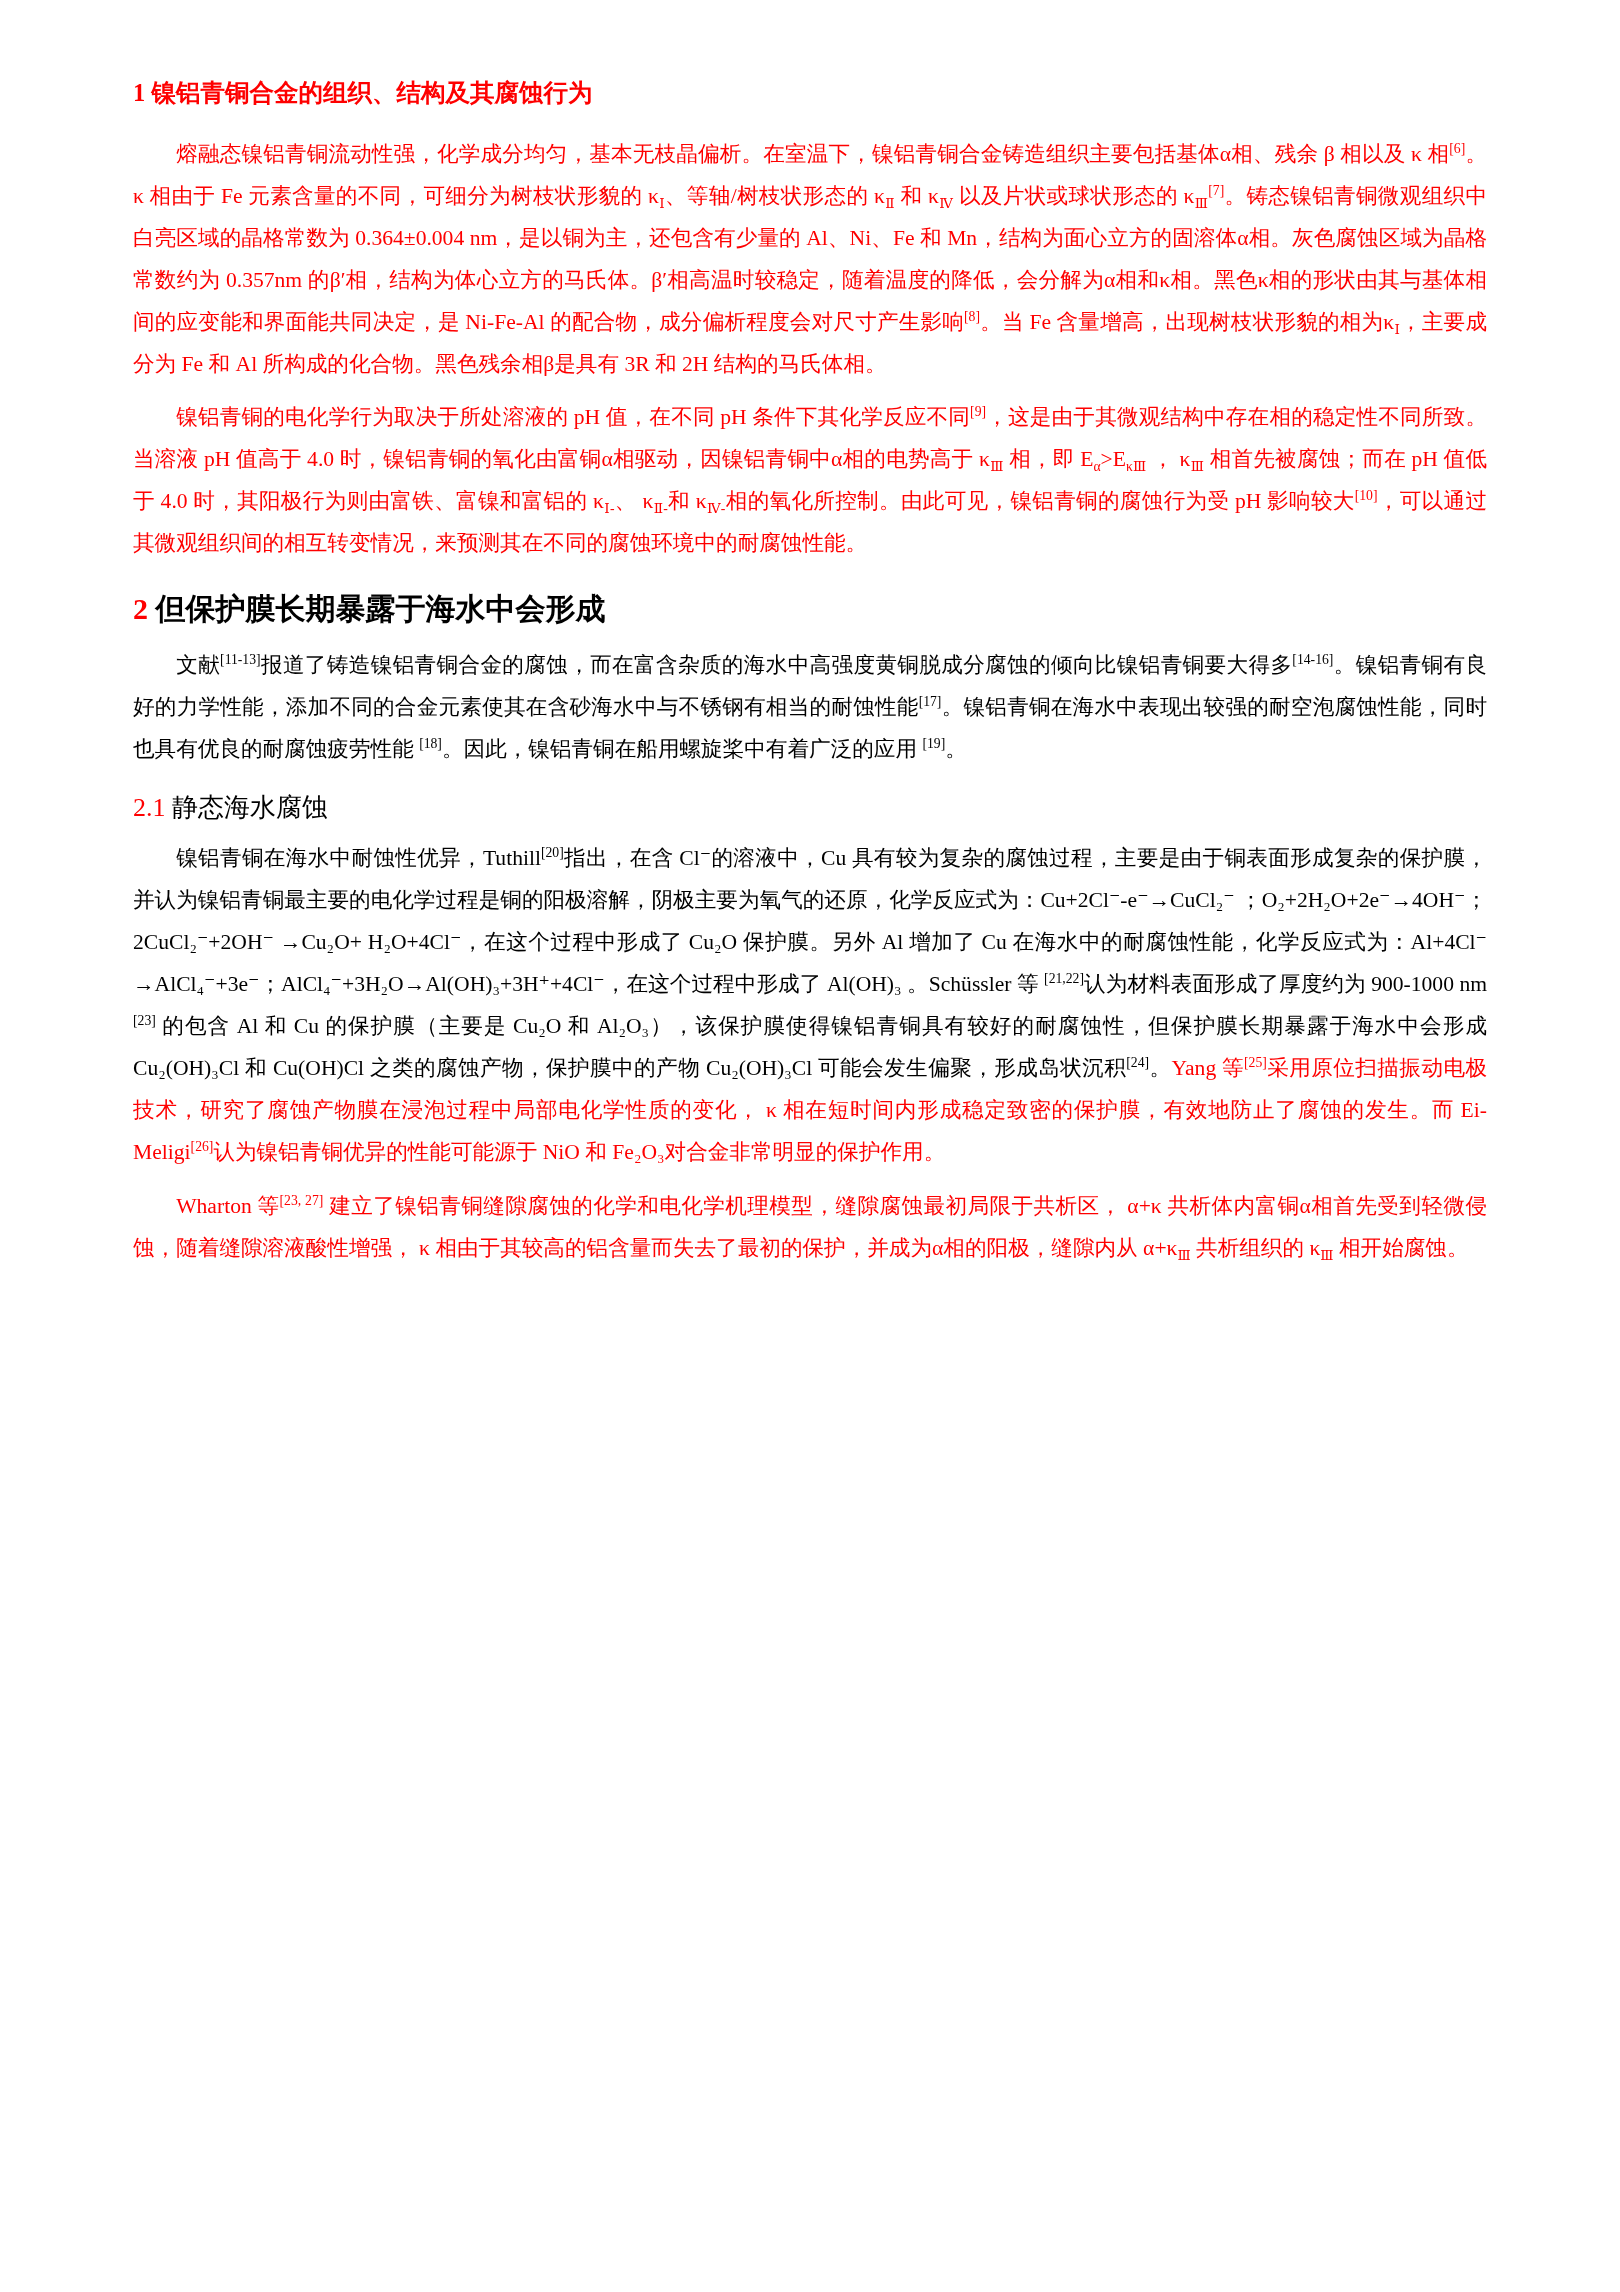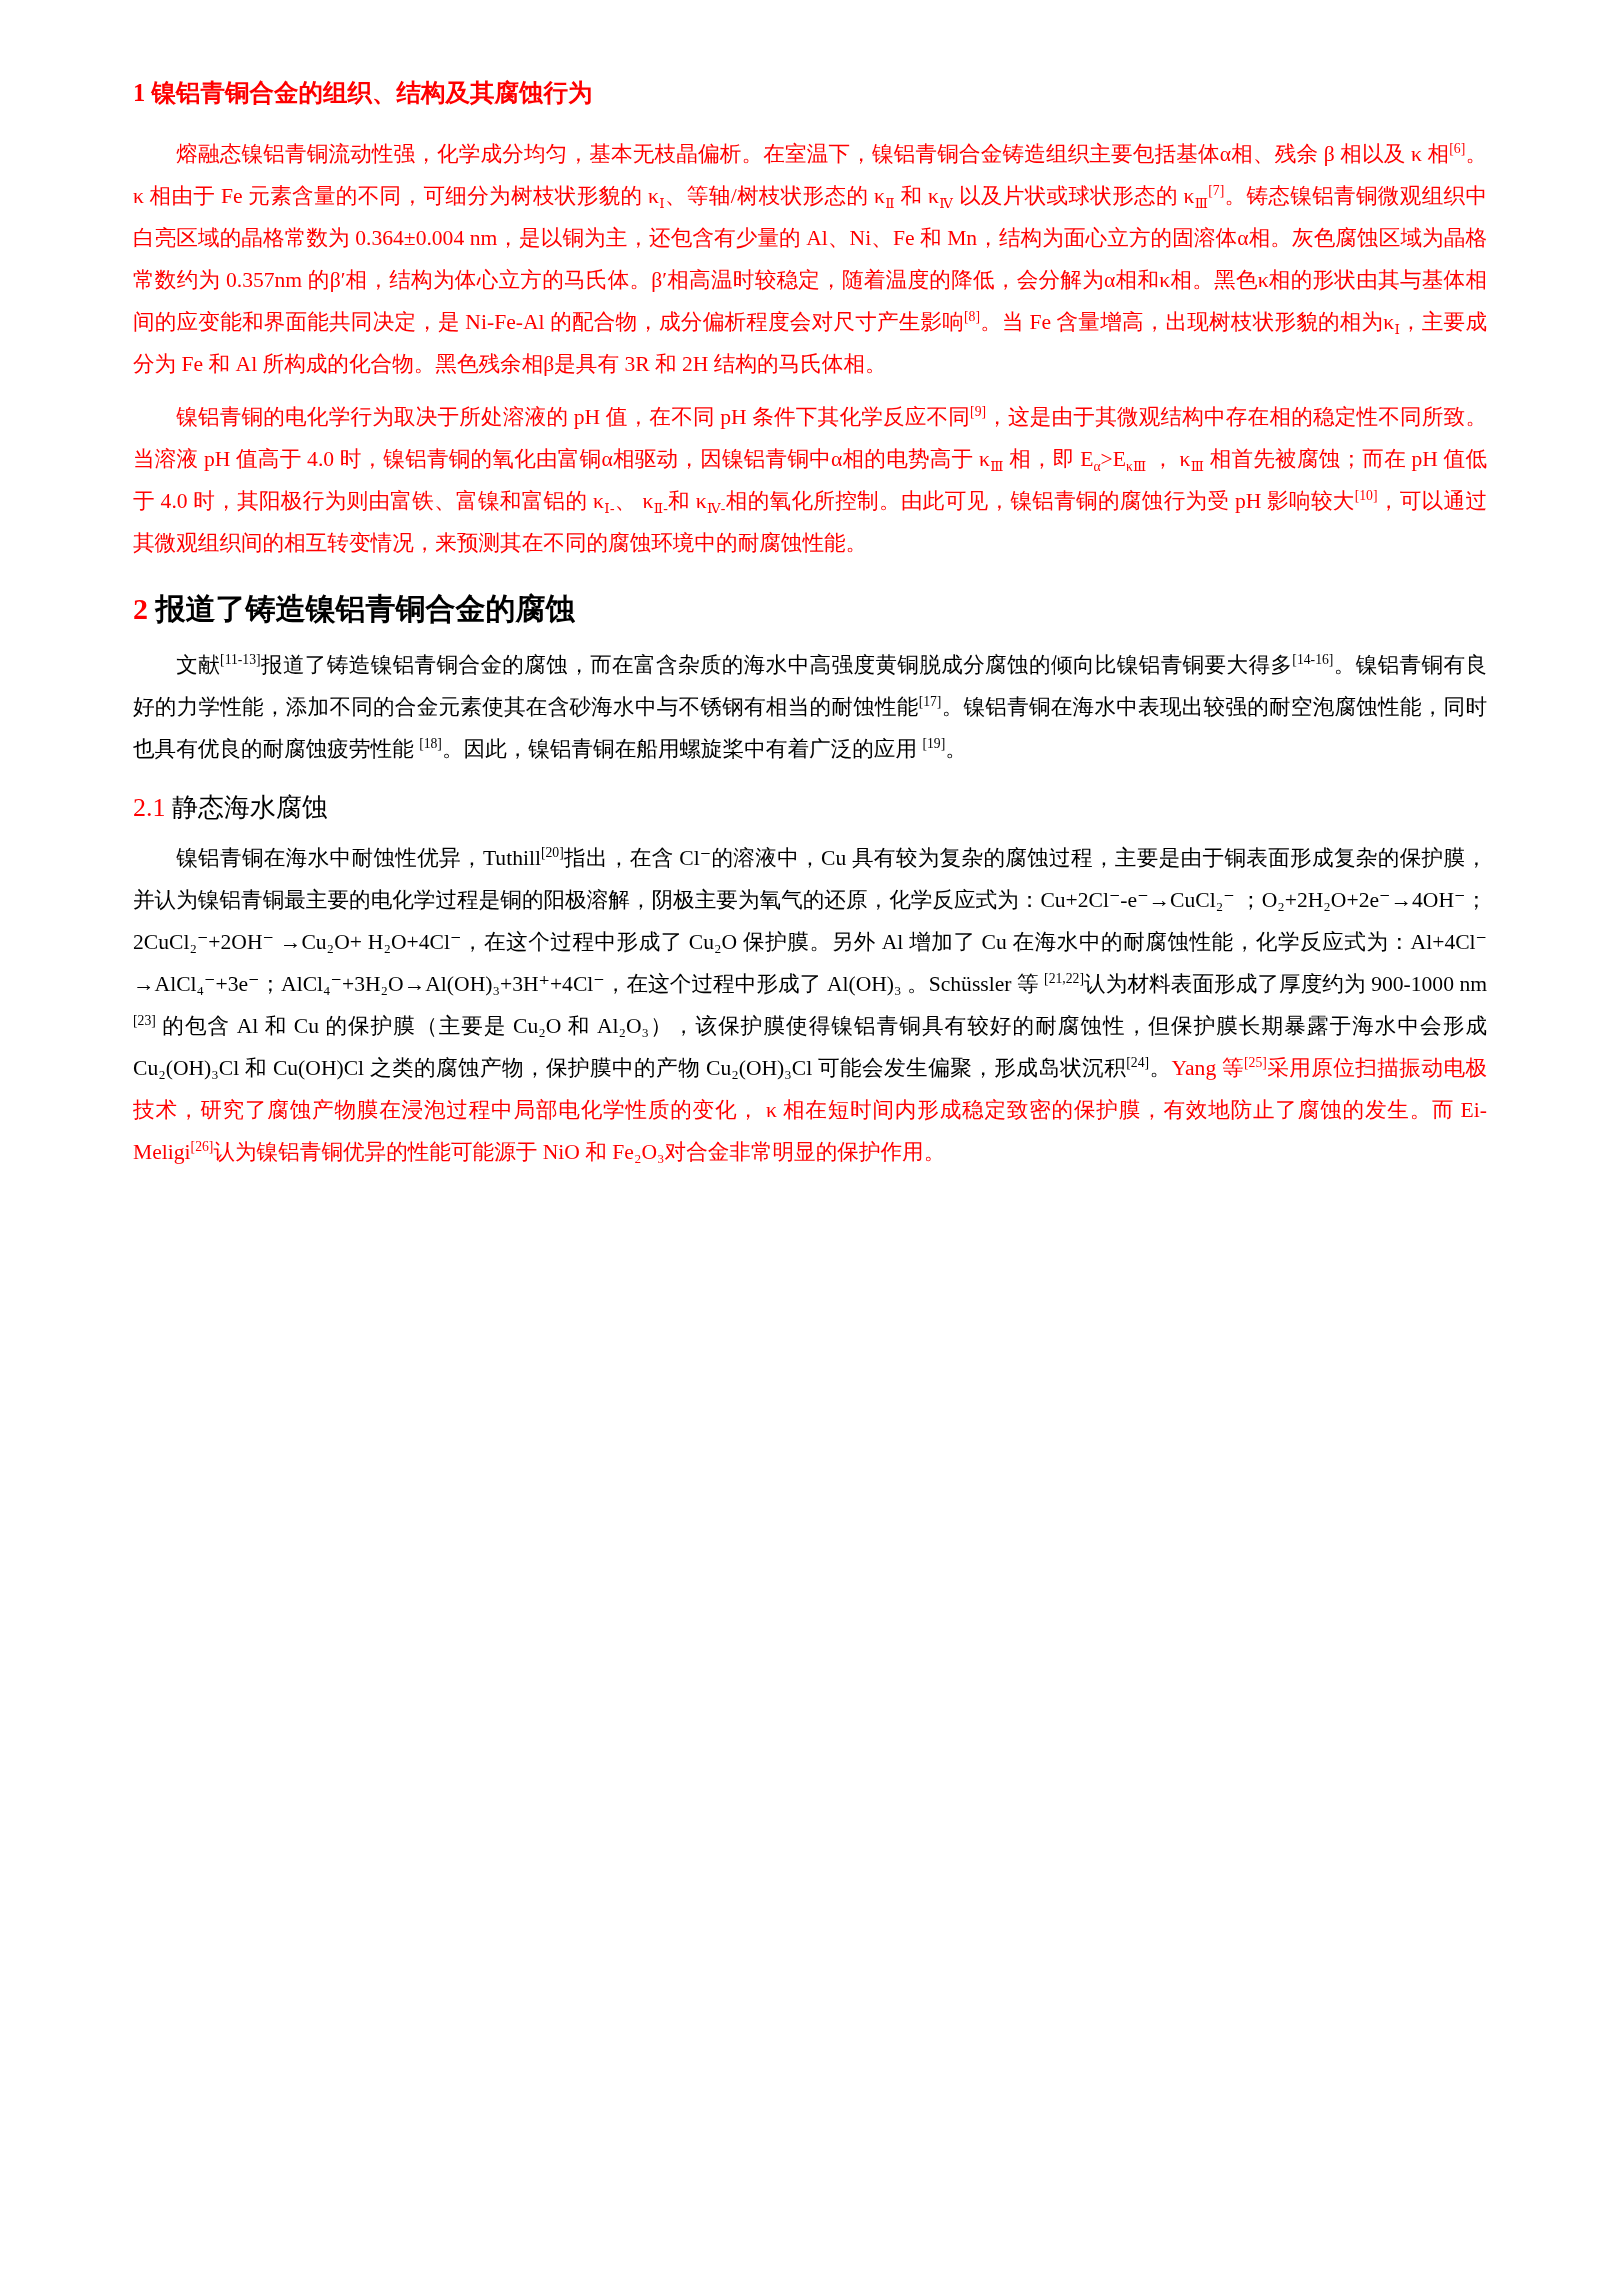--- a/index.html
+++ b/index.html
@@ -61,19 +61,20 @@
   }
 </style>
 </head>
 <body style="background: rgb(255, 255, 255);">
 
 <div class="page">
   <div>
       <h1 class="blk h1"><span class="r">1 镍铝青铜合金的组织、结构及其腐蚀行为</span></h1>
       <p class="blk p"><span class="r">熔融态镍铝青铜流动性强，化学成分均匀，基本无枝晶偏析。在室温下，镍铝青铜合金铸造组织主要包括基体α相、残余 β 相以及 κ 相</span><sup class="r">[6]</sup><span class="r">。κ 相由于 Fe 元素含量的不同，可细分为树枝状形貌的 κ</span><sub class="r">Ⅰ</sub><span class="r">、等轴/树枝状形态的 κ</span><sub class="r">Ⅱ</sub><span class="r"> 和 κ</span><sub class="r">Ⅳ</sub><span class="r"> 以及片状或球状形态的 κ</span><sub class="r">Ⅲ</sub><sup class="r">[7]</sup><span class="r">。铸态镍铝青铜微观组织中白亮区域的晶格常数为 0.364±0.004 nm，是以铜为主，还包含有少量的 Al、Ni、Fe 和 Mn，结构为面心立方的固溶体α相。灰色腐蚀区域为晶格常数约为 0.357nm 的β′相，结构为体心立方的马氏体。β′相高温时较稳定，随着温度的降低，会分解为α相和κ相。黑色κ相的形状由其与基体相间的应变能和界面能共同决定，是 Ni-Fe-Al 的配合物，成分偏析程度会对尺寸产生影响</span><sup class="r">[8]</sup><span class="r">。当 Fe 含量增高，出现树枝状形貌的相为κ</span><sub class="r">Ⅰ</sub><span class="r">，主要成分为 Fe 和 Al 所构成的化合物。黑色残余相β是具有 3R 和 2H 结构的马氏体相。</span></p>
       <p class="blk p"><span class="r">镍铝青铜的电化学行为取决于所处溶液的 pH 值，在不同 pH 条件下其化学反应不同</span><sup class="r">[9]</sup><span class="r">，这是由于其微观结构中存在相的稳定性不同所致。当溶液 pH 值高于 4.0 时，镍铝青铜的氧化由富铜α相驱动，因镍铝青铜中α相的电势高于 κ</span><sub class="r">Ⅲ</sub><span class="r"> 相，即 E</span><sub class="r">α</sub><span class="r">&gt;E</span><sub class="r">κⅢ</sub><span class="r"> ， κ</span><sub class="r">Ⅲ</sub><span class="r"> 相首先被腐蚀；而在 pH 值低于 4.0 时，其阳极行为则由富铁、富镍和富铝的 κ</span><sub class="r">Ⅰ-</sub><span class="r">、 κ</span><sub class="r">Ⅱ-</sub><span class="r">和 κ</span><sub class="r">Ⅳ-</sub><span class="r">相的氧化所控制。由此可见，镍铝青铜的腐蚀行为受 pH 影响较大</span><sup class="r">[10]</sup><span class="r">，可以通过其微观组织间的相互转变情况，来预测其在不同的腐蚀环境中的耐腐蚀性能。</span></p>
-      <h2 class="blk h2"><span class="r">2 </span><span class="k">报道了铸造镍铝青铜合金的腐蚀</span></h2>
+      <h2 class="blk h2"><span class="r">2 </span><span class="k">但保护膜长期暴露于海水中会形成</span></h2>
       <p class="blk p"><span class="k">文献</span><sup class="k">[11-13]</sup><span class="k">报道了铸造镍铝青铜合金的腐蚀，而在富含杂质的海水中高强度黄铜脱成分腐蚀的倾向比镍铝青铜要大得多</span><sup class="k">[14-16]</sup><span class="k">。镍铝青铜有良好的力学性能，添加不同的合金元素使其在含砂海水中与不锈钢有相当的耐蚀性能</span><sup class="k">[17]</sup><span class="k">。镍铝青铜在海水中表现出较强的耐空泡腐蚀性能，同时也具有优良的耐腐蚀疲劳性能 </span><sup class="k">[18]</sup><span class="k">。因此，镍铝青铜在船用螺旋桨中有着广泛的应用 </span><sup class="k">[19]</sup><span class="k">。</span></p>
       <h3 class="blk h3"><span class="r">2.1 </span><span class="k">静态海水腐蚀</span></h3>
       <p class="blk p"><span class="k">镍铝青铜在海水中耐蚀性优异，Tuthill</span><sup class="k">[20]</sup><span class="k">指出，在含 Cl⁻的溶液中，Cu 具有较为复杂的腐蚀过程，主要是由于铜表面形成复杂的保护膜，并认为镍铝青铜最主要的电化学过程是铜的阳极溶解，阴极主要为氧气的还原，化学反应式为：Cu+2Cl⁻-e⁻→CuCl₂⁻ ；O₂+2H₂O+2e⁻→4OH⁻；2CuCl₂⁻+2OH⁻ →Cu₂O+ H₂O+4Cl⁻，在这个过程中形成了 Cu₂O 保护膜。另外 Al 增加了 Cu 在海水中的耐腐蚀性能，化学反应式为：Al+4Cl⁻ →AlCl₄⁻+3e⁻；AlCl₄⁻+3H₂O→Al(OH)₃+3H⁺+4Cl⁻，在这个过程中形成了 Al(OH)₃ 。Schüssler 等 </span><sup class="k">[21,22]</sup><span class="k">认为材料表面形成了厚度约为 900-1000 nm</span><sup class="k"> [23]</sup><span class="k"> 的包含 Al 和 Cu 的保护膜（主要是 Cu₂O 和 Al₂O₃），该保护膜使得镍铝青铜具有较好的耐腐蚀性，但保护膜长期暴露于海水中会形成 Cu₂(OH)₃Cl 和 Cu(OH)Cl 之类的腐蚀产物，保护膜中的产物 Cu₂(OH)₃Cl 可能会发生偏聚，形成岛状沉积</span><sup class="k">[24]</sup><span class="k">。</span><span class="r">Yang 等</span><sup class="r">[25]</sup><span class="r">采用原位扫描振动电极技术，研究了腐蚀产物膜在浸泡过程中局部电化学性质的变化， κ 相在短时间内形成稳定致密的保护膜，有效地防止了腐蚀的发生。而 Ei-Meligi</span><sup class="r">[26]</sup><span class="r">认为镍铝青铜优异的性能可能源于 NiO 和 Fe₂O₃对合金非常明显的保护作用。</span></p>
+      <p class="blk p"><span class="r">Wharton 等</span><sup class="r">[23, 27]</sup><span class="r"> 建立了镍铝青铜缝隙腐蚀的化学和电化学机理模型，缝隙腐蚀最初局限于共析区， α+κ 共析体内富铜α相首先受到轻微侵蚀，随着缝隙溶液酸性增强， κ 相由于其较高的铝含量而失去了最初的保护，并成为α相的阳极，缝隙内从 α+κ</span><sub class="r">Ⅲ</sub><span class="r"> 共析组织的 κ</span><sub class="r">Ⅲ</sub><span class="r"> 相开始腐蚀。</span></p>
     </div>
 </div>
 
 
 </body></html>

